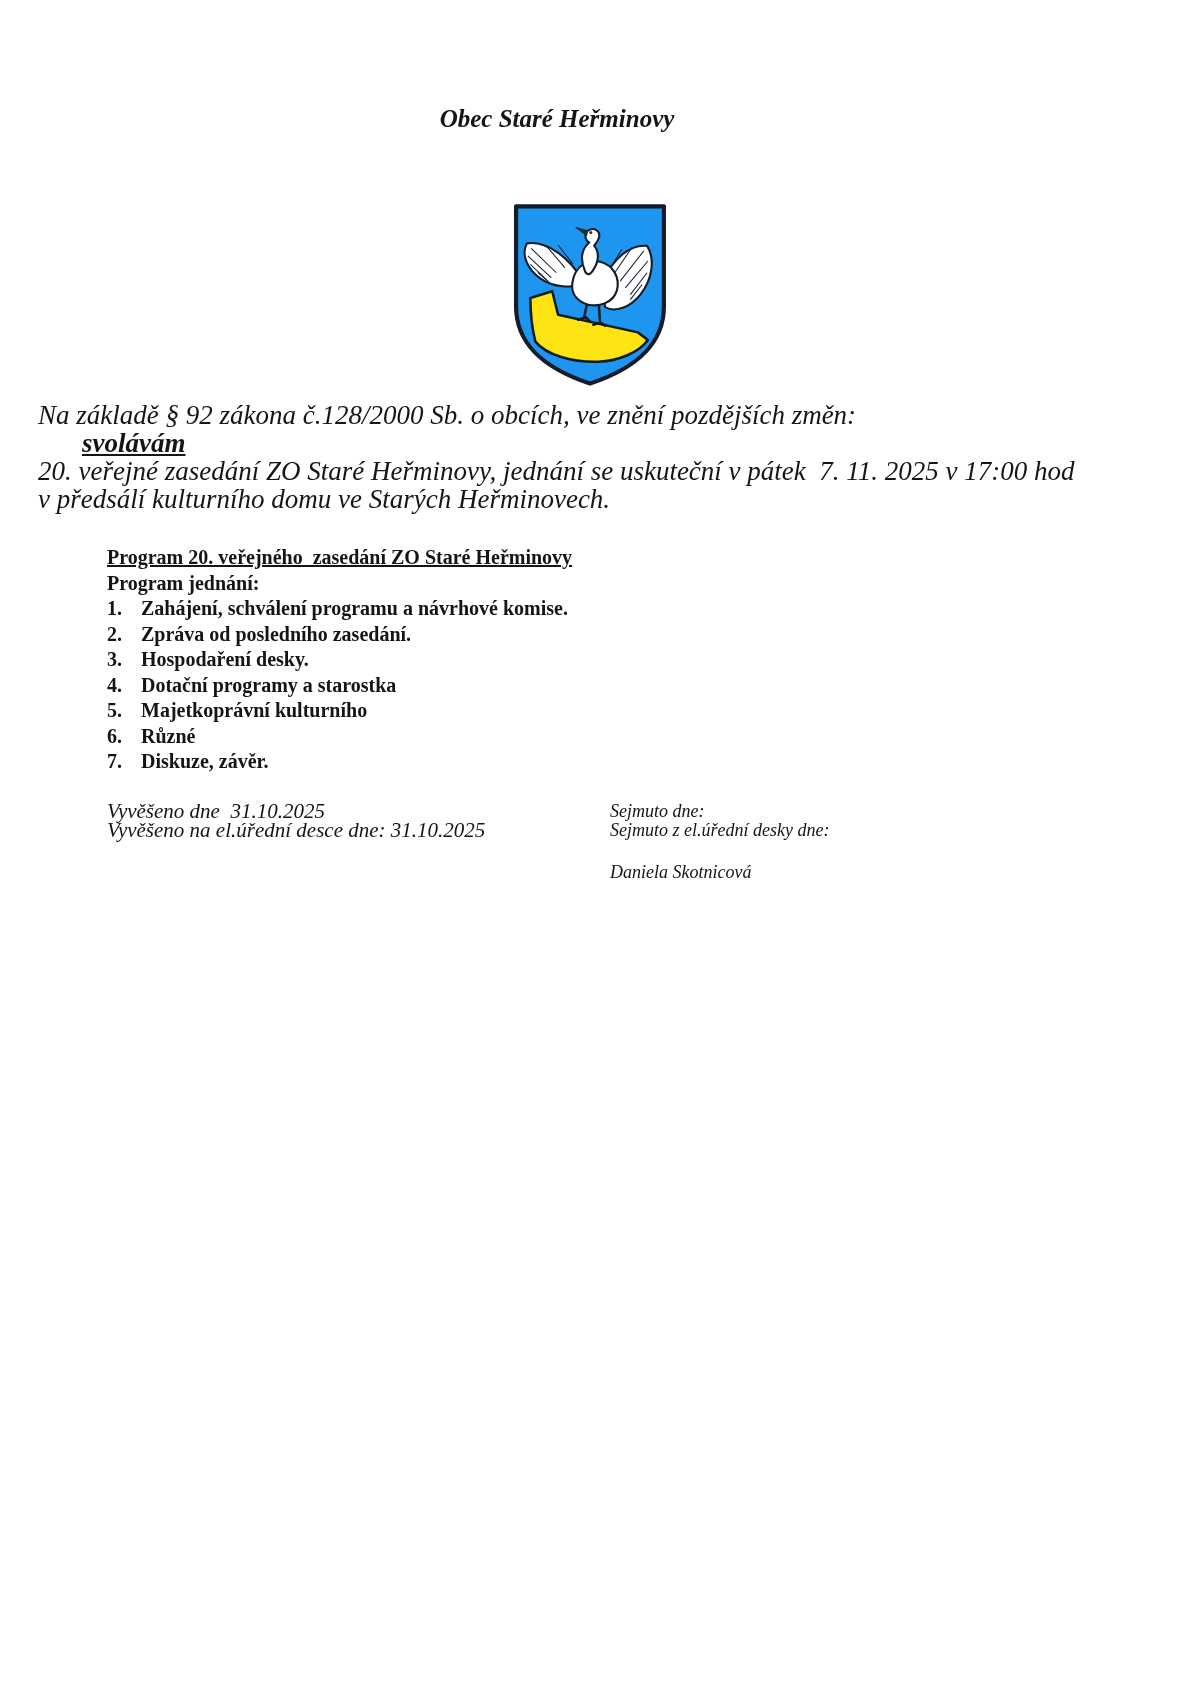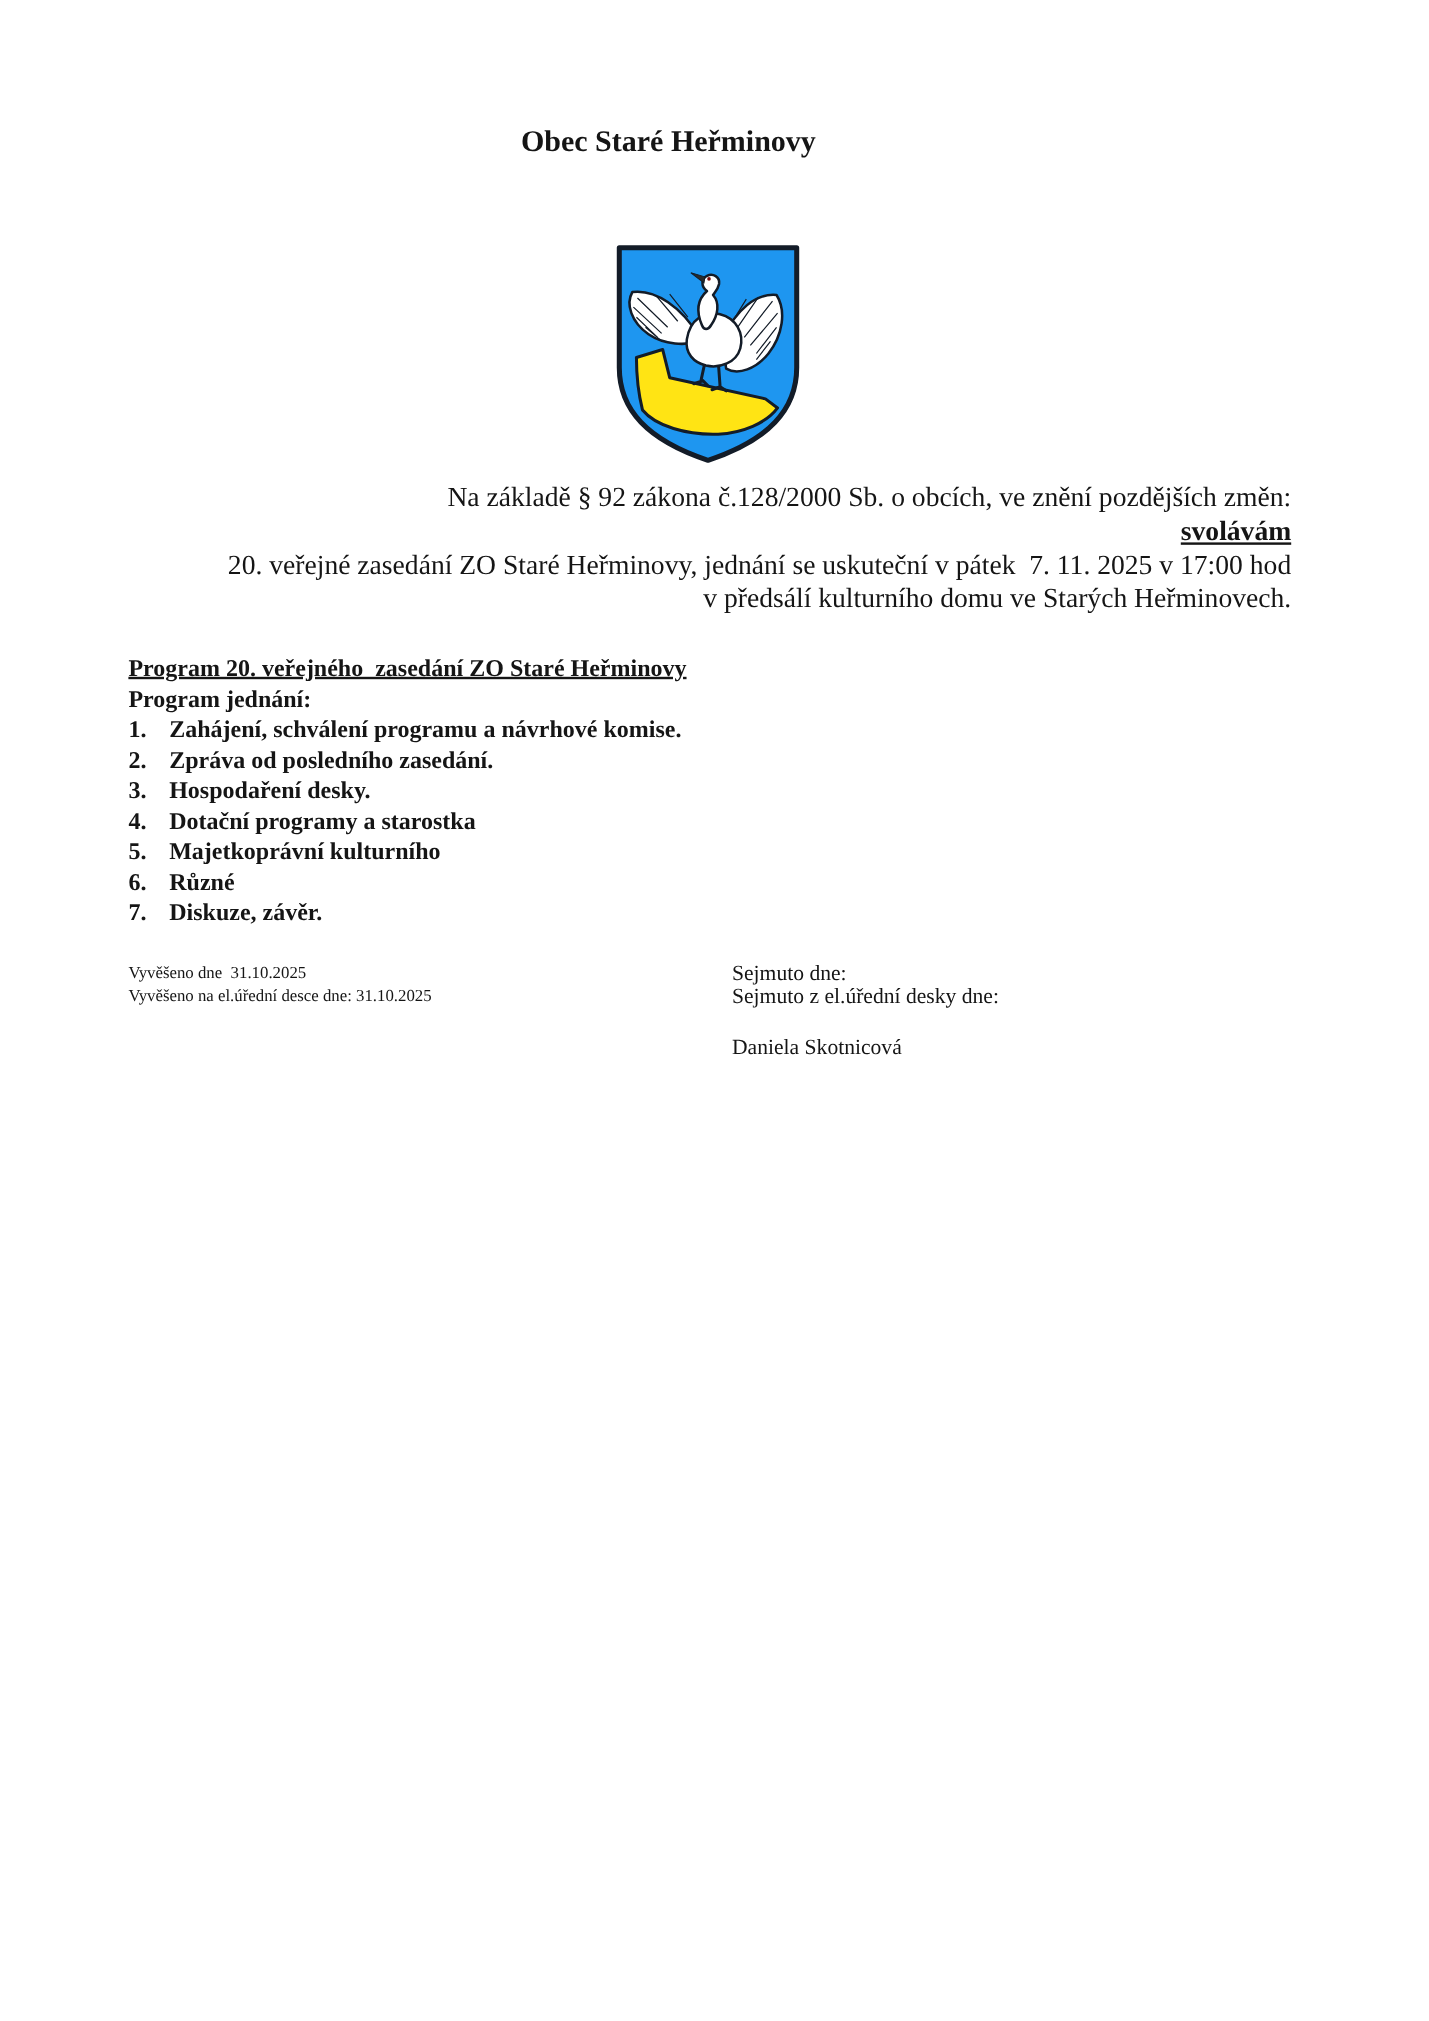--- a/index.html
+++ b/index.html
@@ -20,45 +20,45 @@
   }
   
   .coa-wrap{
     position:absolute;top:197px;left:107px;width:900px;
     text-align:center;
   }
   .coa-wrap svg{transform:translateX(33px);}
   
   .intro-block{
     position:absolute;top:401px;left:38px;width:1038px;
-    text-align:right;font-size:23px;line-height:28px;
+    text-align:left;font-size:27px;line-height:28px;
   }
   .svolavam{font-weight:bold;text-decoration:underline;margin-left:44px;}
   
   .program-block{
     position:absolute;top:545px;left:107px;width:940px;
     font-size:20px;line-height:25.5px;font-weight:bold;
   }
   .program-heading{text-decoration:underline;}
   .program-item{display:flex;}
   .item-num{width:34px;flex:0 0 34px;}
   
   .footer-left{
     position:absolute;top:802px;left:107px;width:460px;
-    font-size:14px;line-height:19px;
+    font-size:21px;line-height:19px;
   }
   .footer-right{
     position:absolute;top:802px;left:610px;width:460px;
     font-size:18px;line-height:19px;
   }
   .signature-block{
     position:absolute;top:861px;left:610px;width:460px;
     font-size:18px;line-height:22px;
   }
-  .fline{display:block;}
+  .fline{display:block;font-style:italic;}
 </style>
 </head>
 <body>
 
 <div class="page">
 
   <div class="title-block">
     <div class="fline">Obec Staré Heřminovy</div>
   </div>
 

